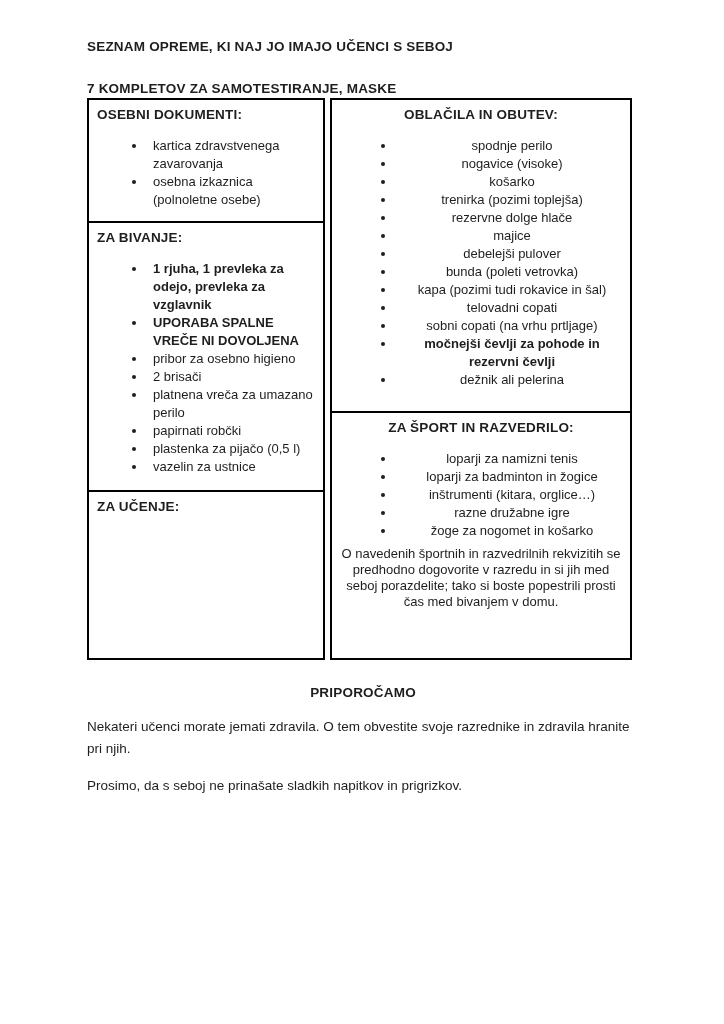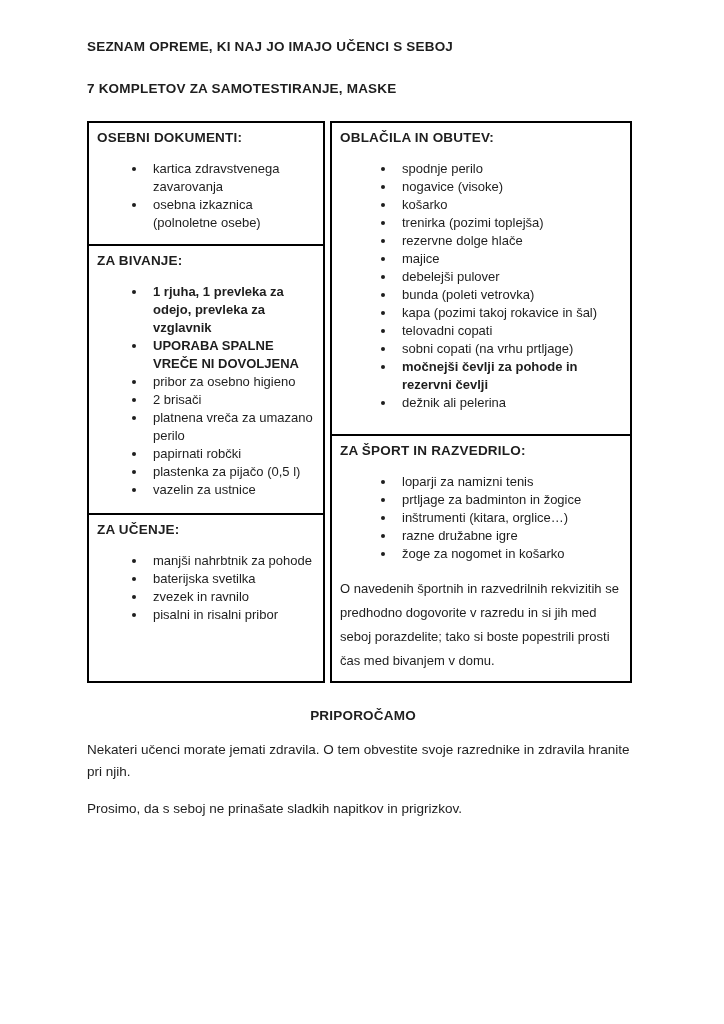--- a/index.html
+++ b/index.html
@@ -18,32 +18,32 @@
     font-size: 13.5px;
     font-weight: 700;
     line-height: 18px;
     margin: 0 0 24px 0;
     letter-spacing: 0.2px;
   }
   .doc-subtitle {
     font-size: 13.5px;
     font-weight: 700;
     line-height: 18px;
-    margin: 0 0 23px 0;
+    margin: 0 0 0 0;
     letter-spacing: 0.2px;
   }
   .equip-table {
     display: flex;
     gap: 5px;
     align-items: flex-start;
     font-size: 13px;
   }
   .col { display: block; }
   .col-left  { width: 238px; }
-  .col-right { width: 302px; }
+  .col-right { width: 302px; text-align: center; }
   .cell {
     box-sizing: border-box;
     border: 2px solid #000000;
     padding: 6px 8px;
     overflow: hidden;
     background: #ffffff;
   }
   .cell + .cell { margin-top: -2px; }
   .cell-l1 { height: 125px; }
   .cell-l2 { height: 271px; }
@@ -63,22 +63,22 @@
     list-style: disc;
   }
   .col-left  .cell ul { padding-left: 50px; }
   .col-right .cell ul { padding-left: 56px; }
   .cell li {
     line-height: 18px;
     padding-left: 6px;
   }
   .cell li.b { font-weight: 700; }
   .cell .note {
-    margin: 14px 0 0 0;
-    line-height: 24px;
+    margin: 6px 0 0 0;
+    line-height: 16px;
   }
   .footer { margin-top: 24px; width: 552px; }
   .footer h3 {
     font-size: 13.5px;
     font-weight: 700;
     line-height: 18px;
     margin: 0 0 14px 0;
     letter-spacing: 0.2px;
     text-align: center;
   }
@@ -117,56 +117,50 @@
           <li>2 brisači</li>
           <li>platnena vreča za umazano perilo</li>
           <li>papirnati robčki</li>
           <li>plastenka za pijačo (0,5 l)</li>
           <li>vazelin za ustnice</li>
         </ul>
       </section>
 
       <section class="cell cell-l3">
         <h3>ZA UČENJE:</h3>
-        <ul>
-          <li>manjši nahrbtnik za pohode</li>
-          <li>baterijska svetilka</li>
-          <li>zvezek in ravnilo</li>
-          <li>pisalni in risalni pribor</li>
-        </ul>
       </section>
 
     </div>
 
     <div class="col col-right">
 
       <section class="cell cell-r1">
         <h3>OBLAČILA IN OBUTEV:</h3>
         <ul>
           <li>spodnje perilo</li>
           <li>nogavice (visoke)</li>
           <li>košarko</li>
           <li>trenirka (pozimi toplejša)</li>
           <li>rezervne dolge hlače</li>
           <li>majice</li>
           <li>debelejši pulover</li>
           <li>bunda (poleti vetrovka)</li>
-          <li>kapa (pozimi takoj rokavice in šal)</li>
+          <li>kapa (pozimi tudi rokavice in šal)</li>
           <li>telovadni copati</li>
           <li>sobni copati (na vrhu prtljage)</li>
           <li class="b">močnejši čevlji za pohode in rezervni čevlji</li>
           <li>dežnik ali pelerina</li>
         </ul>
       </section>
 
       <section class="cell cell-r2">
         <h3>ZA ŠPORT IN RAZVEDRILO:</h3>
         <ul>
           <li>loparji za namizni tenis</li>
-          <li>prtljage za badminton in žogice</li>
+          <li>loparji za badminton in žogice</li>
           <li>inštrumenti (kitara, orglice…)</li>
           <li>razne družabne igre</li>
           <li>žoge za nogomet in košarko</li>
         </ul>
         <p class="note">O navedenih športnih in razvedrilnih rekvizitih se predhodno dogovorite v razredu in si jih med seboj porazdelite; tako si boste popestrili prosti čas med bivanjem v domu.</p>
       </section>
 
     </div>
 
   </div>

